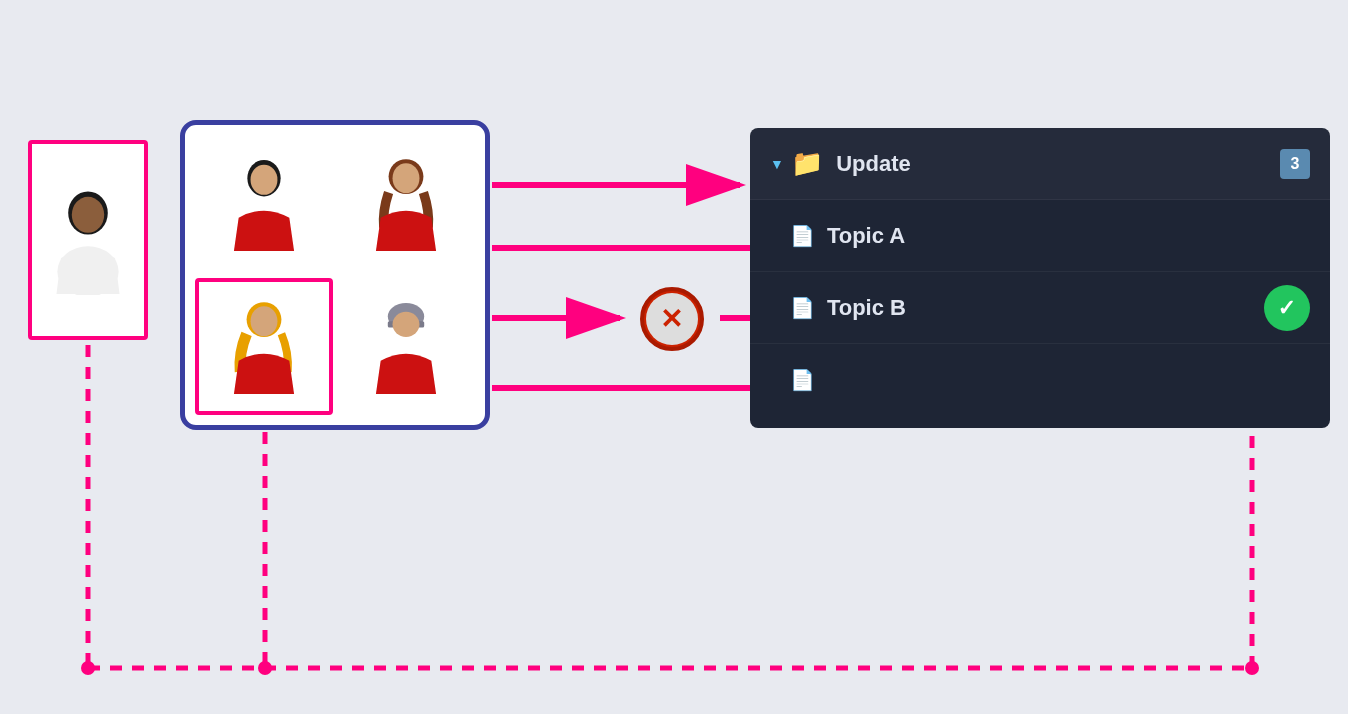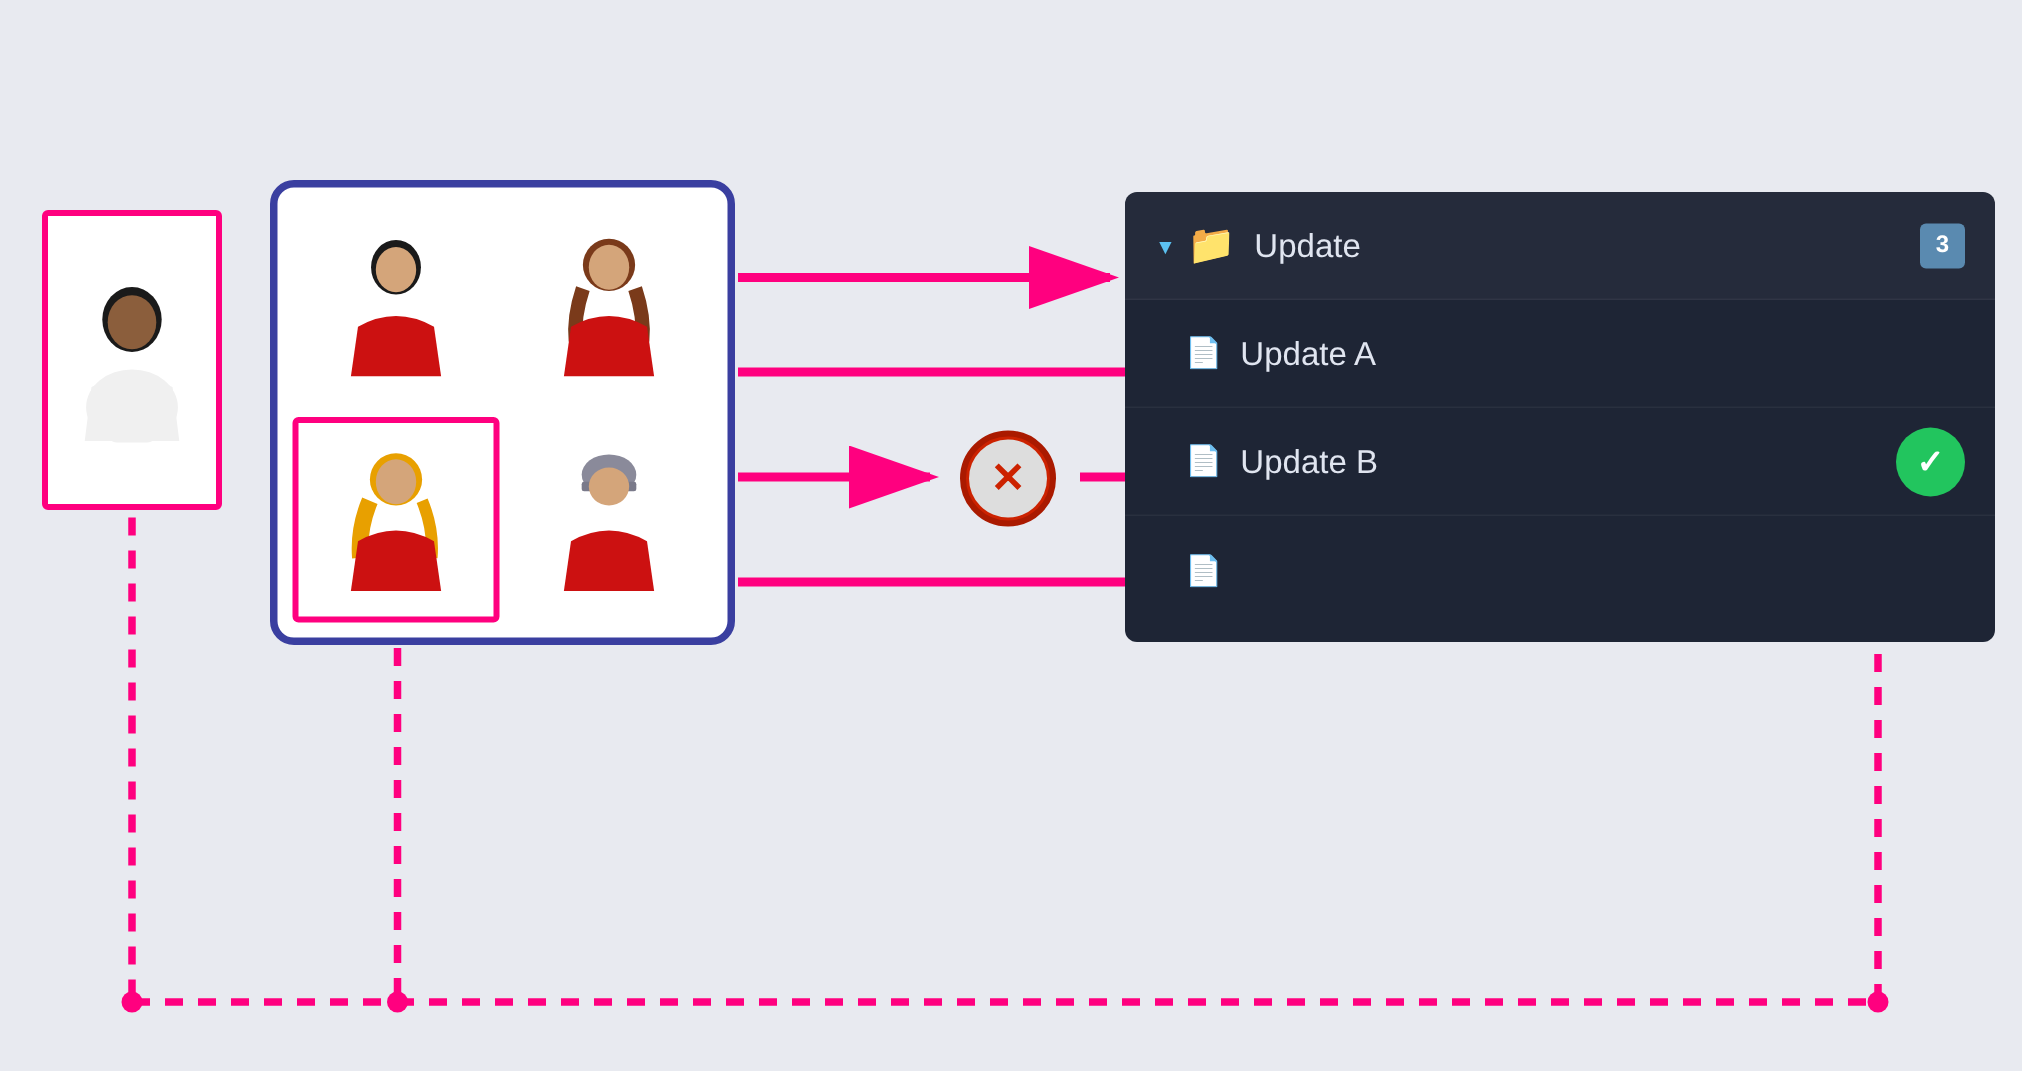--- a/index.html
+++ b/index.html
@@ -111,21 +111,21 @@
 
     .triangle-icon {
       color: #5bc0f0;
       font-size: 14px;
       margin-right: 8px;
     }
 
     .panel-label {
       color: #e0e5f0;
       font-size: 22px;
-      font-weight: 400;
+      font-weight: 700;
       flex: 1;
     }
 
     .badge {
       background: #5a8ab0;
       color: white;
       font-size: 16px;
       font-weight: bold;
       width: 30px;
       height: 30px;
@@ -268,26 +268,26 @@
 
     <div class="panel-row panel-row-folder">
       <span class="triangle-icon">▼</span>
       <span class="folder-icon">📁</span>
       <span class="panel-label">Update</span>
       <div class="badge">3</div>
     </div>
 
     <div class="panel-row">
       <span class="doc-icon">📄</span>
-      <span class="panel-label">Update A</span>
+      <span class="panel-label">Topic A</span>
     </div>
 
     <div class="panel-row">
       <span class="doc-icon">📄</span>
-      <span class="panel-label">Update B</span>
+      <span class="panel-label">Topic B</span>
       <div class="green-check">✓</div>
     </div>
 
     <div class="panel-row">
       <span class="doc-icon">📄</span>
     </div>
 
   </div>
 
 </div>

